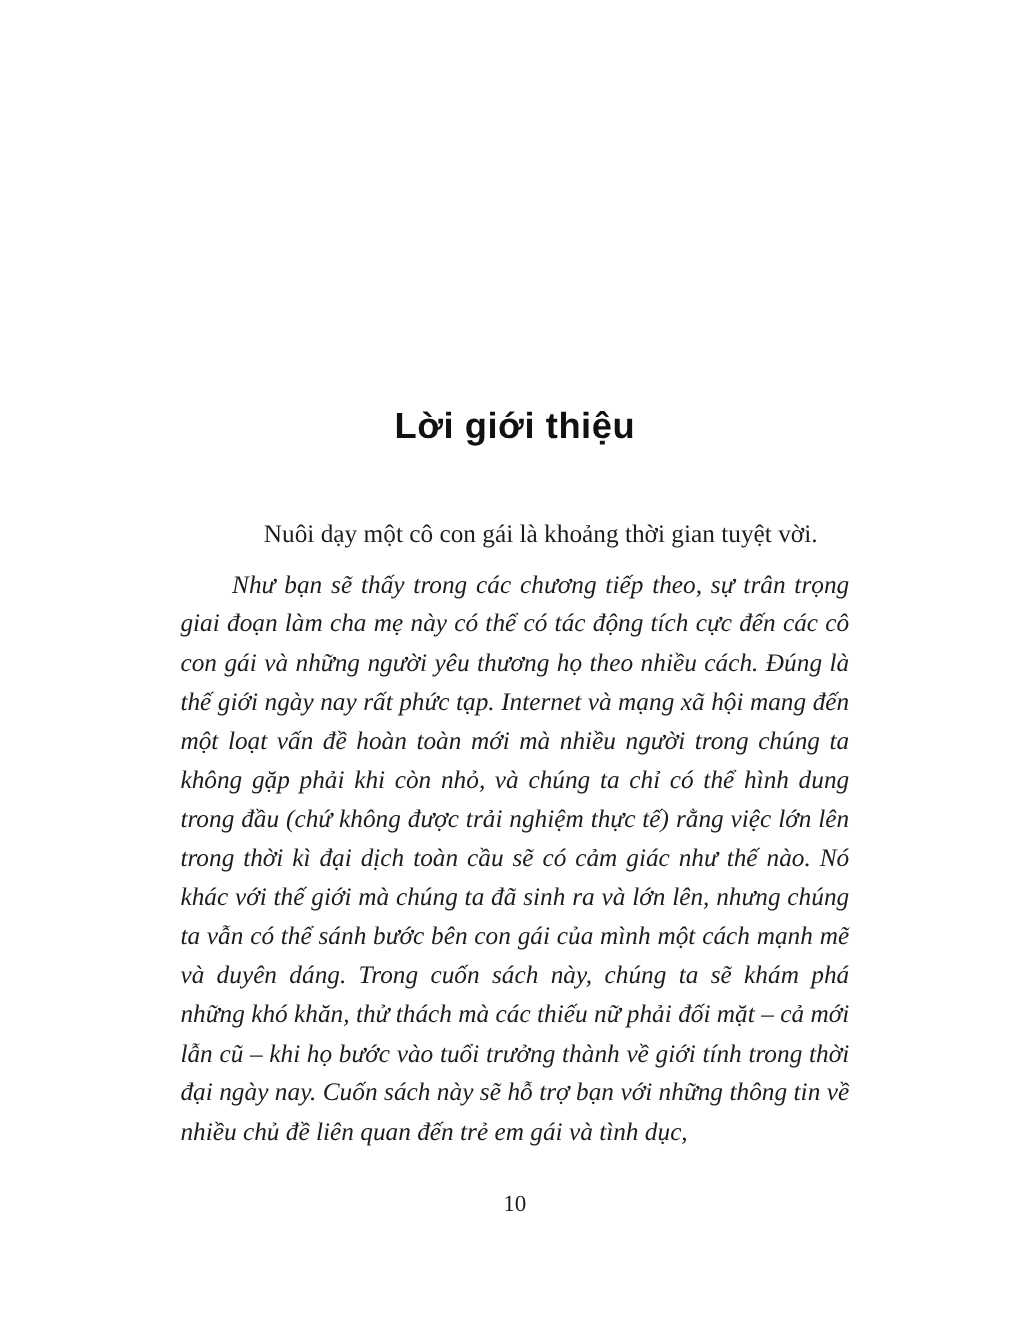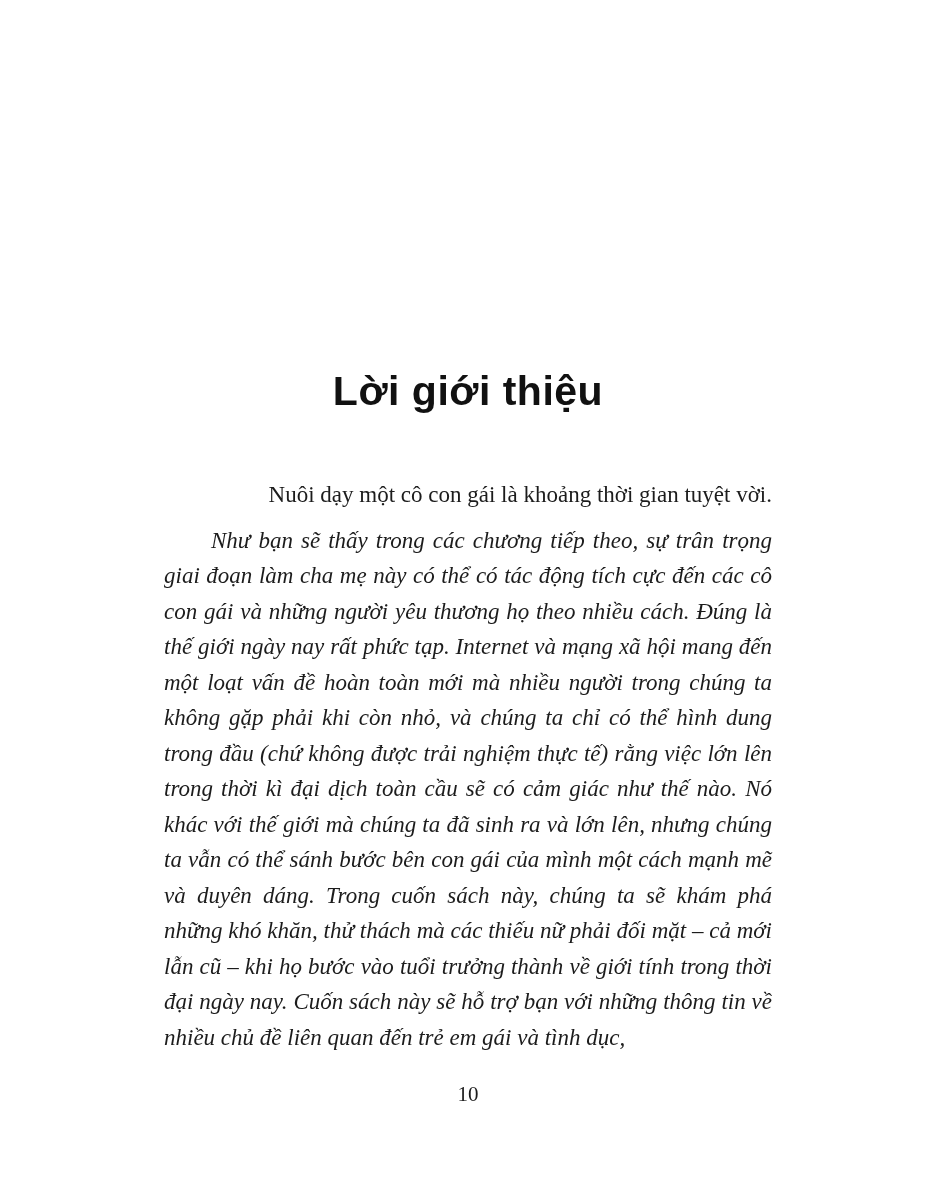--- a/index.html
+++ b/index.html
@@ -21,41 +21,41 @@
     left: 164px;
     width: 608px;
     top: 0;
   }
   .chapter-title {
     margin: 0;
     padding-top: 368px;
     text-align: center;
     font-family: "Liberation Sans", sans-serif;
     font-weight: 700;
-    font-size: 41px;
+    font-size: 33px;
     letter-spacing: 0.5px;
     color: #111111;
   }
   .body-text {
     margin-top: 62px;
   }
   .body-text p {
     margin: 0;
     text-indent: 47px;
     text-align: justify;
     font-size: 23px;
     line-height: 35.5px;
     color: #1c1c1c;
   }
   .body-text p + p {
     margin-top: 10px;
     font-style: italic;
   }
   .body-text p:first-child {
-    text-align: right;
+    text-align: center;
   }
   .page-number {
     position: absolute;
     top: 1082px;
     left: 164px;
     width: 608px;
     text-align: center;
     font-size: 21px;
     color: #1c1c1c;
     font-family: "Liberation Serif", serif;

